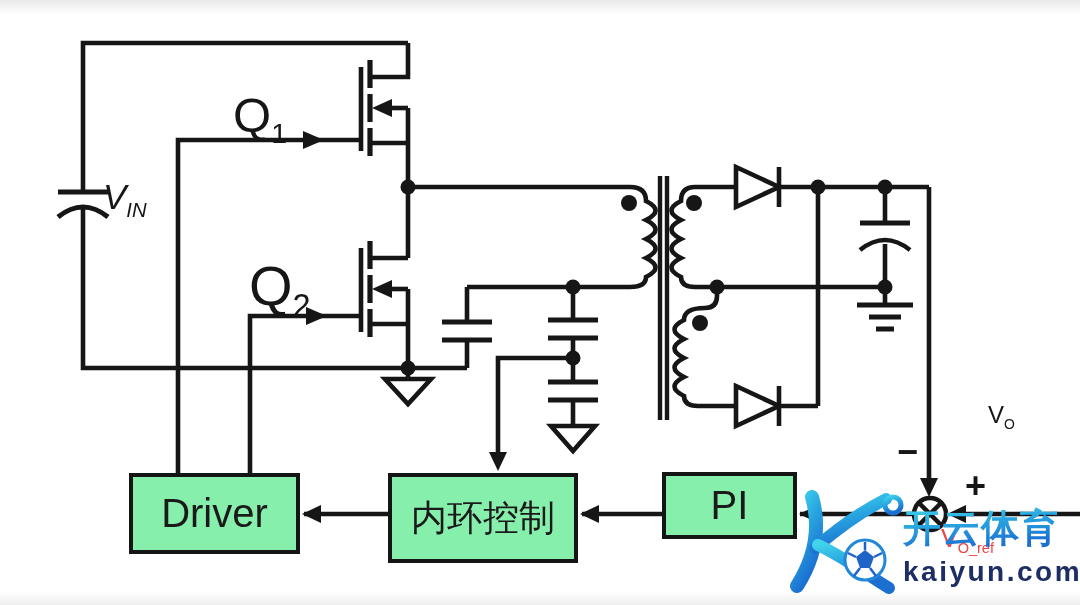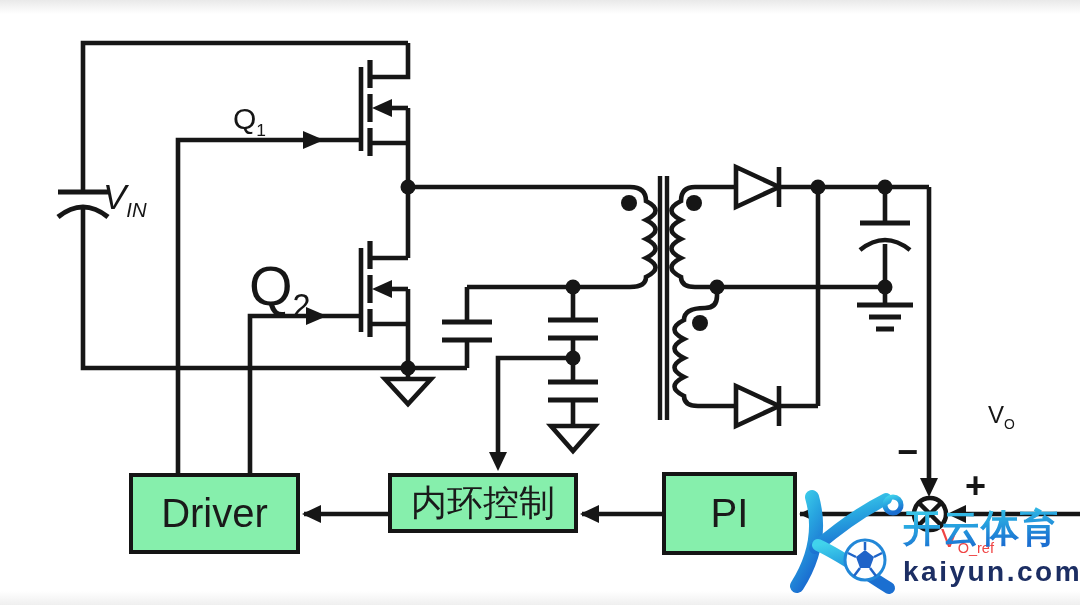--- a/index.html
+++ b/index.html
@@ -8,24 +8,24 @@
   svg.layer{position:absolute;left:0;top:0;}
   .edge{position:absolute;left:0;width:1080px;pointer-events:none;}
   .edge.top{top:0;height:14px;background:linear-gradient(#e9e9e9,rgba(255,255,255,0));}
   .edge.bot{bottom:0;height:14px;background:linear-gradient(rgba(255,255,255,0),#efefef);}
   .lbl{position:absolute;line-height:1;color:#161616;white-space:nowrap;}
   .lbl sub{font-size:0.58em;line-height:1;}
   .bold{font-weight:700;}
   .block{position:absolute;box-sizing:border-box;border:4.5px solid #151515;background:#86efac;
          display:flex;align-items:center;justify-content:center;color:#1a1a1a;z-index:2;}
   #driver{left:129px;top:473px;width:171px;height:81px;font-size:40px;}
-  #innerloop{left:388px;top:473px;width:190px;height:60px;font-size:36px;}
-  #pi{left:662px;top:472px;width:135px;height:83px;font-size:40px;}
+  #innerloop{left:388px;top:473px;width:190px;height:90px;font-size:36px;}
+  #pi{left:662px;top:472px;width:135px;height:67px;font-size:40px;}
   #vin{left:103px;top:179px;font-size:35px;font-style:italic;}
-  #q1{left:233px;top:104px;font-size:30px;}
+  #q1{left:233px;top:91px;font-size:49px;}
   #q2{left:249px;top:258px;font-size:56px;}
   #vo{left:988px;top:403px;font-size:24px;}
   #minus{left:897px;top:434px;font-size:36px;}
   #plus{left:965px;top:468px;font-size:36px;}
   #voref{left:941px;top:526px;font-size:25px;color:#ef4444;z-index:1;}
   #wmsvg{z-index:3;}
   #mainsvg{z-index:1;}
 </style>
 </head>
 <body>

